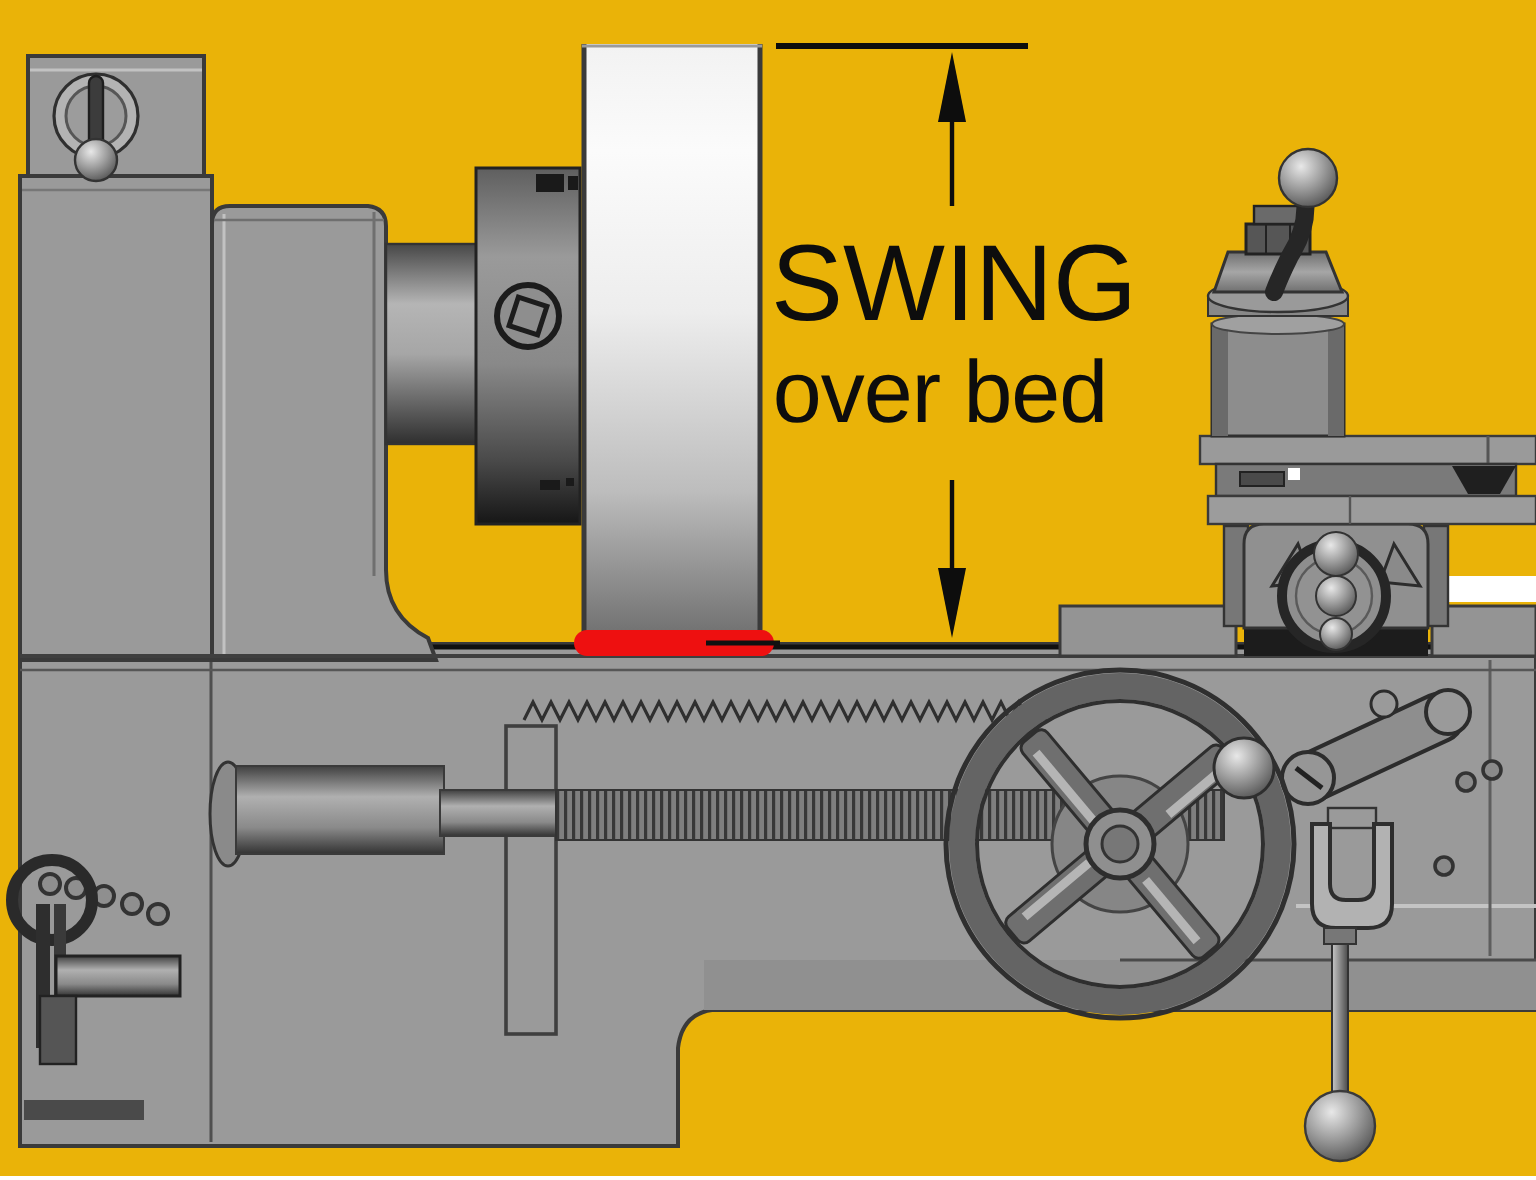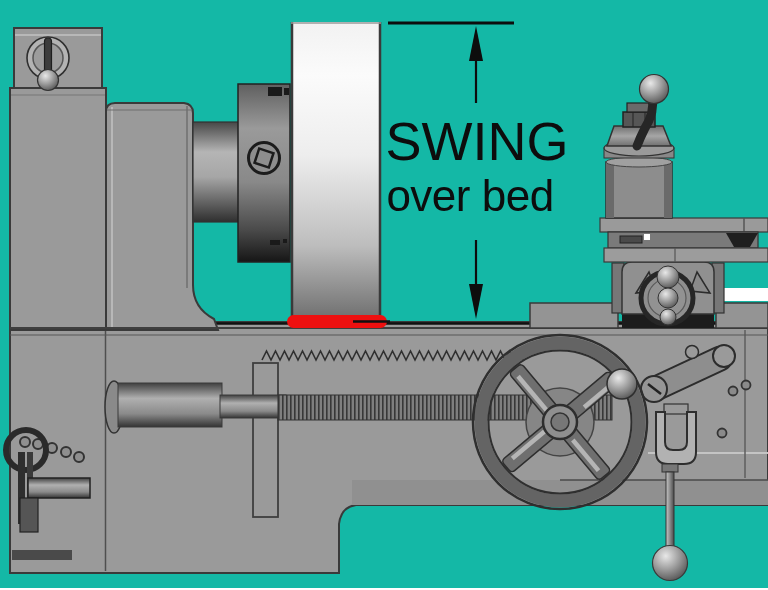--- a/index.html
+++ b/index.html
@@ -1,17 +1,17 @@
 <!DOCTYPE html>
 <html><head>
 <meta charset="utf-8">
 <style>
   html,body{margin:0;padding:0;background:#fff;}
   body{width:768px;height:590px;overflow:hidden;font-family:"Liberation Sans",sans-serif;}
-  #stage{position:relative;width:768px;height:588px;background:#14b8a6;}
+  #stage{position:relative;width:768px;height:588px;background:#eab308;}
   svg{display:block;}
   text{font-family:"Liberation Sans","DejaVu Sans",sans-serif;}
   .dim-title{font-size:54px;fill:#0d0d0d;}
   .dim-sub{font-size:44px;fill:#0d0d0d;letter-spacing:-0.5px;}
 </style>
 </head>
 <body>
 
 <div id="stage">
 <svg width="768" height="590" viewBox="0 0 768 590">

